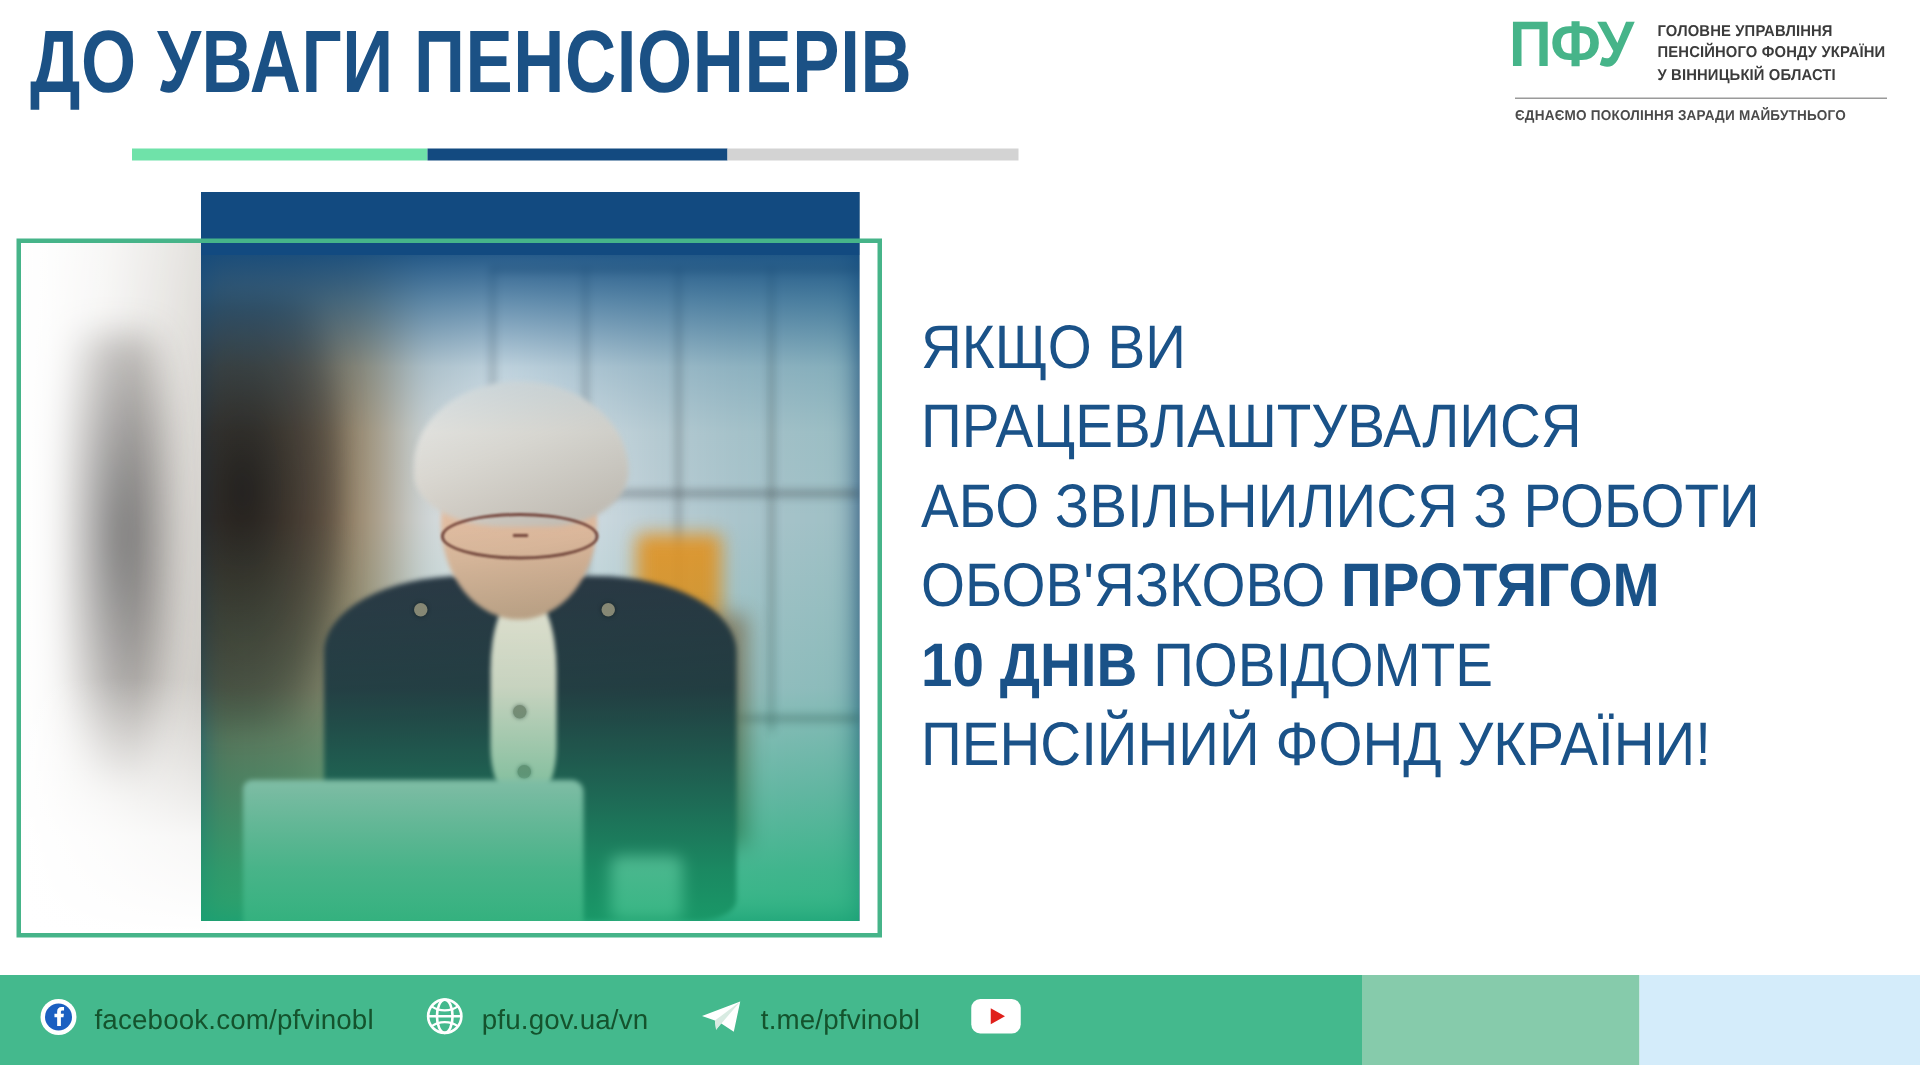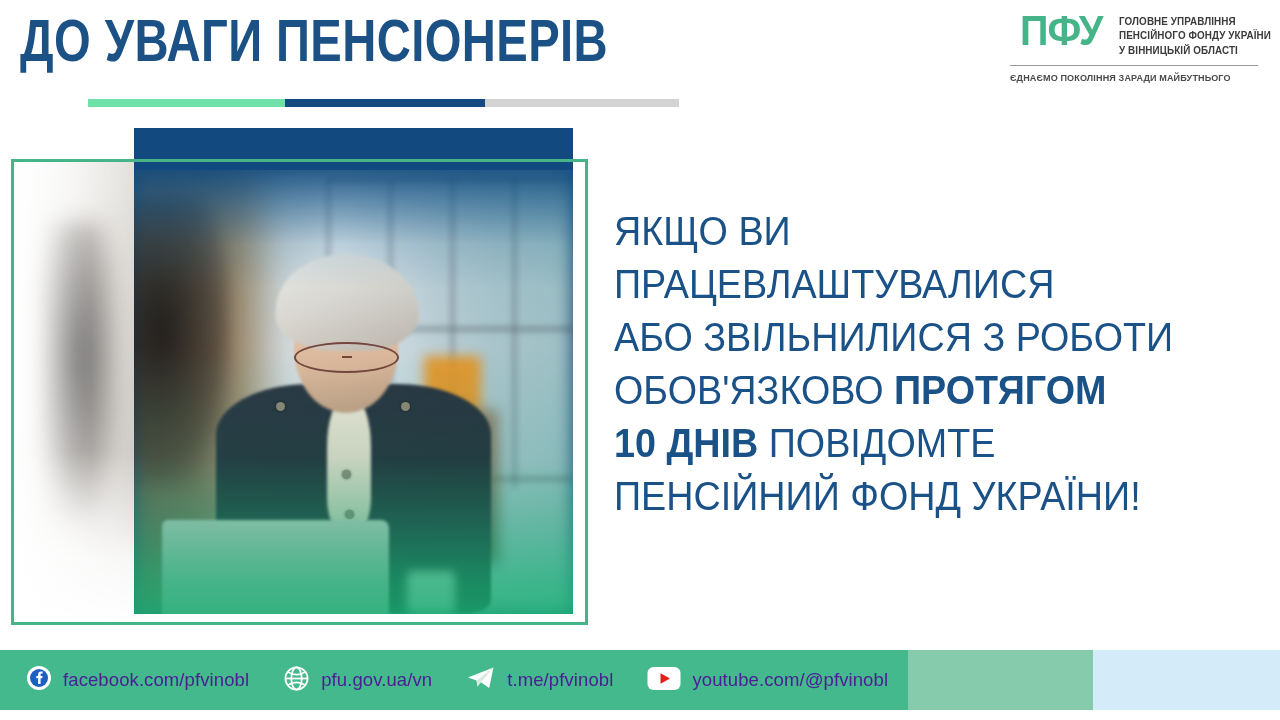--- a/index.html
+++ b/index.html
@@ -50,21 +50,20 @@
     position: absolute;
     right: 12px;
     top: 8px;
     width: 262px;
     height: 88px;
   }
   .logo-top {
     display: flex;
     align-items: flex-start;
     gap: 9px;
-    margin-left: 14px;
   }
   .logo-mark {
     font-size: 43px;
     line-height: 0.93;
     font-weight: 700;
     color: #46b489;
     letter-spacing: -1px;
     transform: scaleX(0.92);
     transform-origin: left top;
     white-space: nowrap;
@@ -299,21 +298,21 @@
   }
   .footer-mid  { width: 185px; height: 100%; background: #86cbab; }
   .footer-right{ flex: 1 1 auto; height: 100%; background: #d4ecfa; }
 
   .social {
     display: flex;
     align-items: center;
     gap: 11px;
   }
   .social-label {
-    color: #4c1d95;
+    color: #14532d;
     font-size: 18.5px;
     letter-spacing: .1px;
     white-space: nowrap;
   }
   .ic { flex: 0 0 auto; display: block; }
 
   
   .bottom-strip {
     position: absolute; left: 0; top: 710px; width: 1280px; height: 10px;
     background: #ffffff;
@@ -426,21 +425,20 @@
         <span class="social-label">t.me/pfvinobl</span>
       </div>
 
       <div class="social">
         <span class="ic">
           <svg width="34" height="25" viewBox="0 0 34 25">
             <rect x="0.5" y="1" width="33" height="23" rx="6" fill="#ffffff"></rect>
             <path d="M13.5 7.2 23 12.5l-9.5 5.3z" fill="#e0201b"></path>
           </svg>
         </span>
-        <span class="social-label">youtube.com/@pfvinobl</span>
       </div>
 
     </div>
     <div class="footer-mid" style="background: rgb(134, 203, 171);"></div>
     <div class="footer-right" style="background: rgb(212, 236, 250);"></div>
   </div>
 
   <div class="bottom-strip"></div>
 
 </div>

